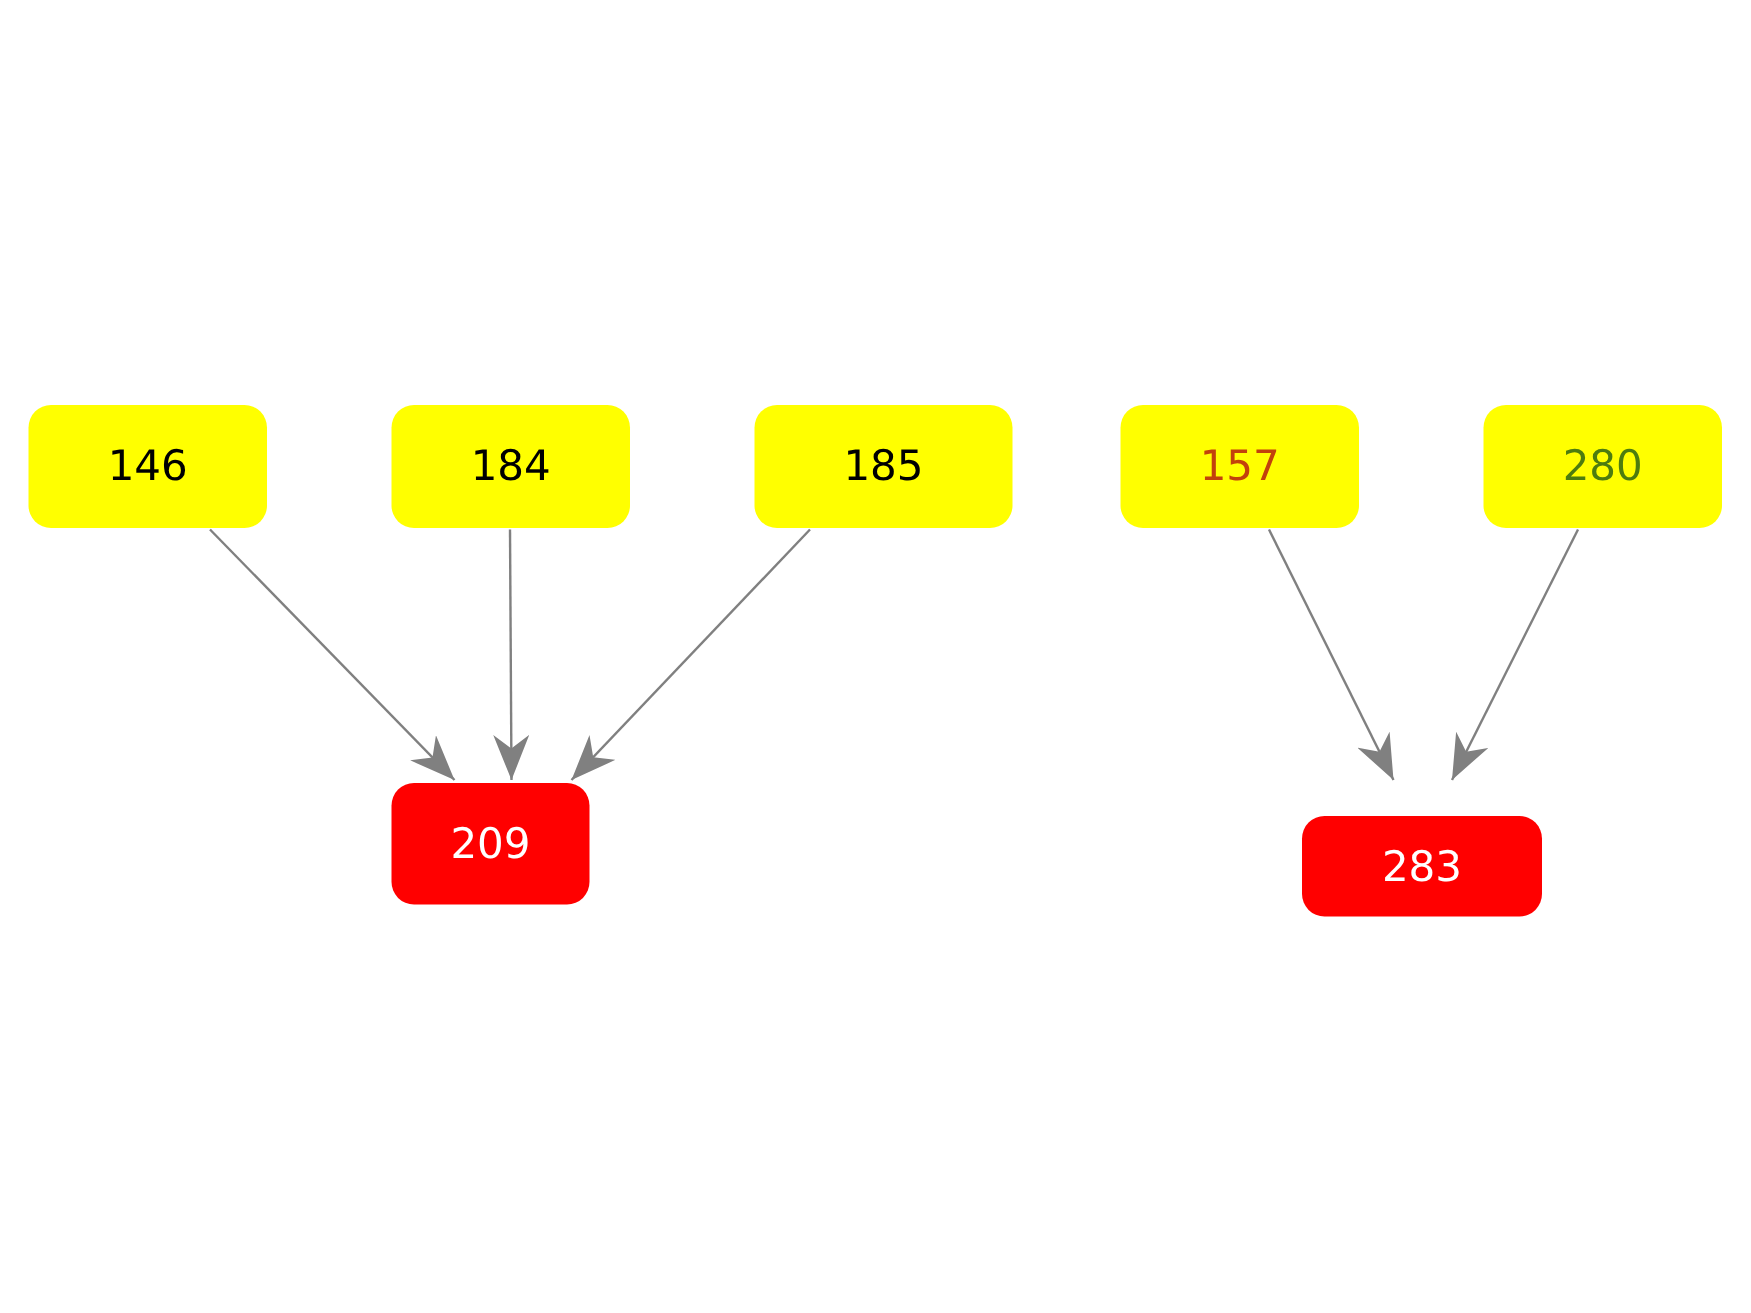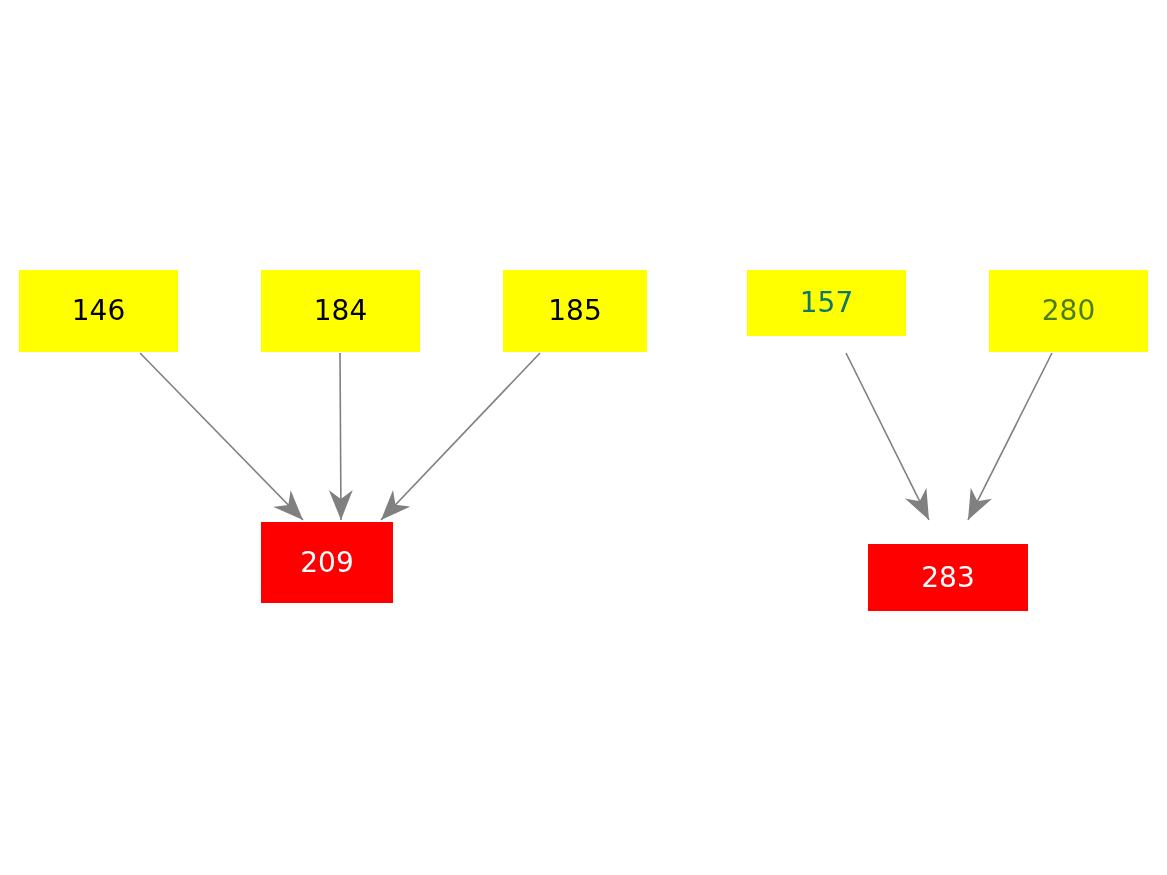--- a/index.html
+++ b/index.html
@@ -21,20 +21,21 @@
     top: 0;
   }
   .node {
     position: absolute;
     display: flex;
     align-items: center;
     justify-content: center;
     font-size: 28px;
     line-height: 1;
     user-select: none;
+    border-radius: 15px;
   }
 </style>
 </head>
 <body>
 
 <div id="graph-canvas">
   <svg id="edge-layer" width="1167" height="875" viewBox="0 0 1167 875">
     <defs>
       <marker id="arrowhead" markerUnits="userSpaceOnUse" markerWidth="30" markerHeight="24" viewBox="0 0 30 24" refX="30" refY="12" orient="auto">
         <path id="arrowhead-path" d="M0,0 L30,12 L0,24 L9,12 Z" fill="#808080"></path>
@@ -45,24 +46,24 @@
       <line x1="540" y1="353" x2="381" y2="520" stroke="#808080" stroke-width="1.6" marker-end="url(#arrowhead)"></line>
       <line x1="846" y1="353" x2="929" y2="520" stroke="#808080" stroke-width="1.6" marker-end="url(#arrowhead)"></line>
       <line x1="1052" y1="353" x2="968" y2="520" stroke="#808080" stroke-width="1.6" marker-end="url(#arrowhead)"></line>
     </svg>
 <div class="node source" style="left: 19px; top: 270px; width: 159px; height: 82px; background: rgb(255, 255, 0); color: rgb(0, 0, 0);">
       <span>146</span>
     </div>
     <div class="node source" style="left: 261px; top: 270px; width: 159px; height: 82px; background: rgb(255, 255, 0); color: rgb(0, 0, 0);">
       <span>184</span>
     </div>
-    <div class="node source" style="left: 503px; top: 270px; width: 144px; height: 82px; background: rgb(255, 255, 0); color: rgb(0, 0, 0);">
+    <div class="node source" style="left: 503px; top: 270px; width: 172px; height: 82px; background: rgb(255, 255, 0); color: rgb(0, 0, 0);">
       <span>185</span>
     </div>
-    <div class="node source" style="left: 747px; top: 270px; width: 159px; height: 66px; background: rgb(255, 255, 0); color: #0f766e;">
+    <div class="node source" style="left: 747px; top: 270px; width: 159px; height: 82px; background: rgb(255, 255, 0); color: #c2410c;">
       <span>157</span>
     </div>
     <div class="node source" style="left: 989px; top: 270px; width: 159px; height: 82px; background: rgb(255, 255, 0); color: #4d7c0f;">
       <span>280</span>
     </div>
     <div class="node target" style="left: 261px; top: 522px; width: 132px; height: 81px; background: rgb(255, 0, 0); color: rgb(255, 255, 255);">
       <span>209</span>
     </div>
     <div class="node target" style="left: 868px; top: 544px; width: 160px; height: 67px; background: rgb(255, 0, 0); color: rgb(255, 255, 255);">
       <span>283</span>

